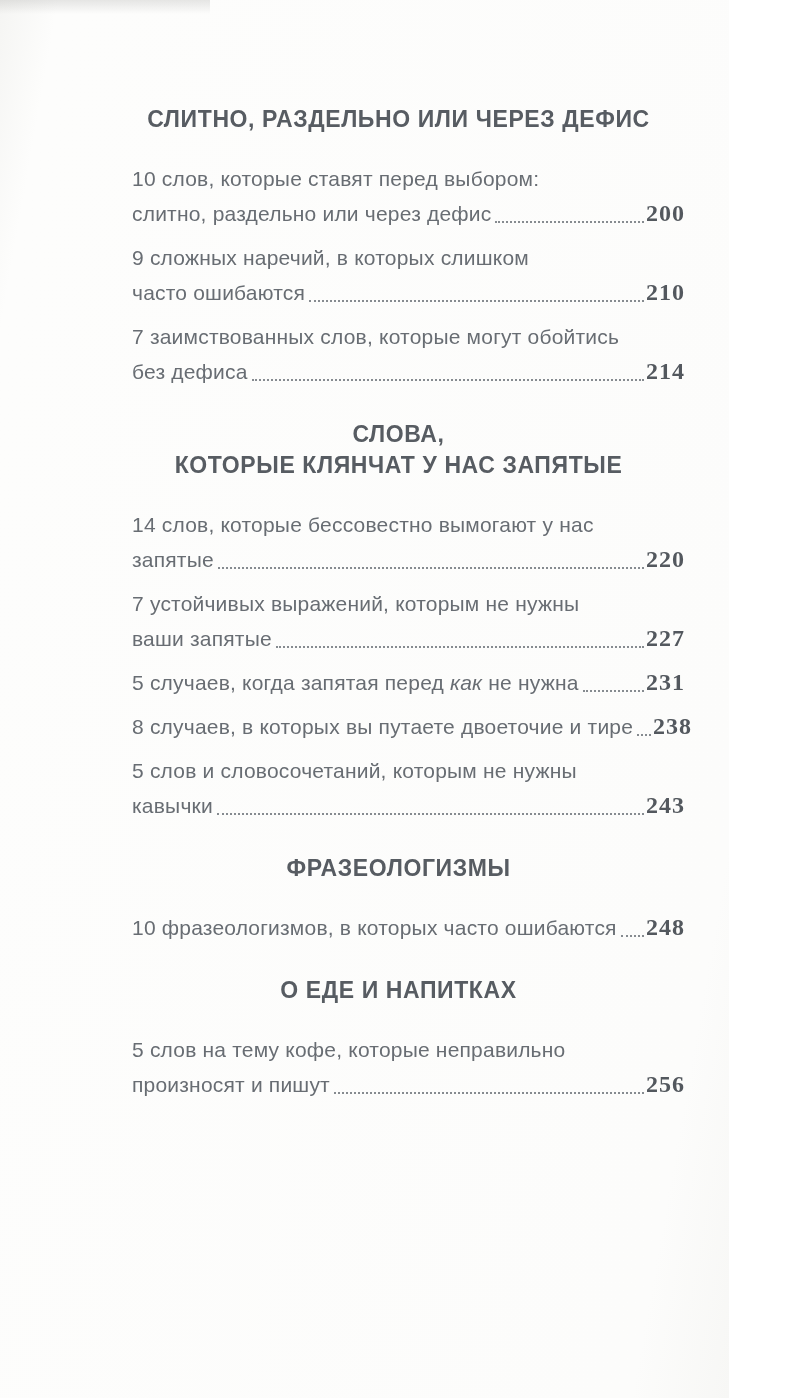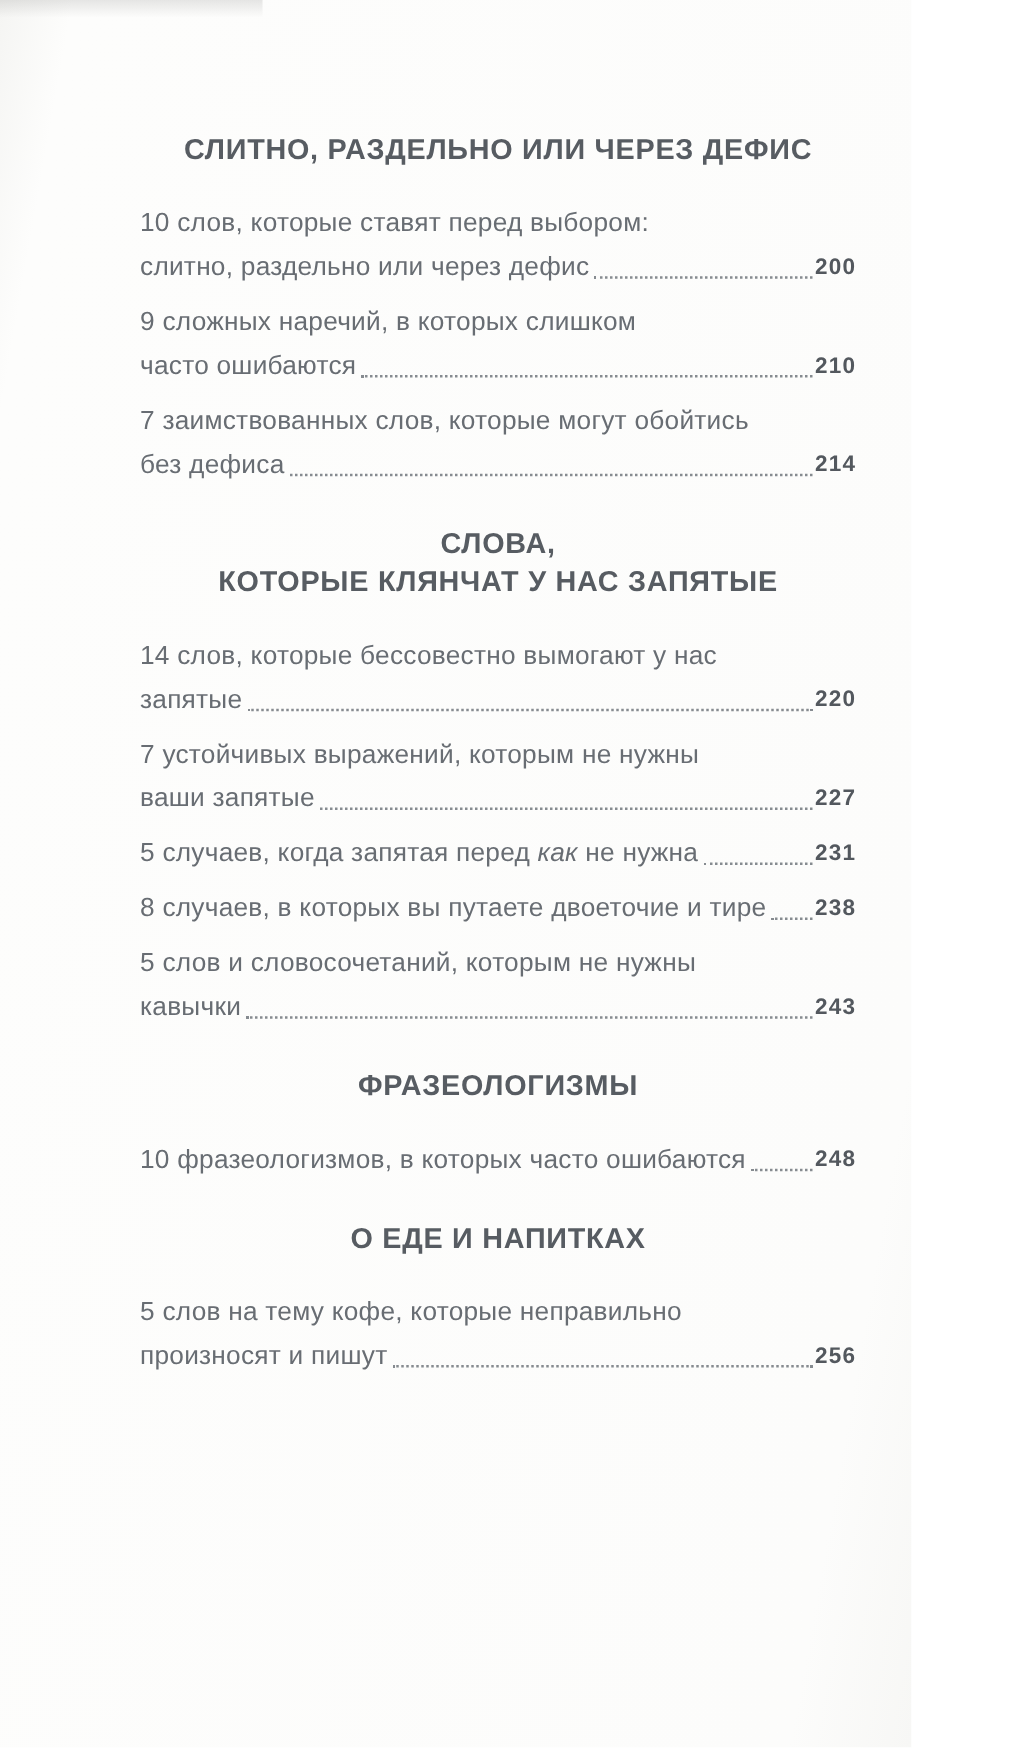--- a/index.html
+++ b/index.html
@@ -34,31 +34,31 @@
   section:first-child .section-title { margin-top: 0; }
   .section-title-line { display: block; }
   .toc-entry { margin-bottom: 9px; }
   .entry-line, .entry-last-line {
     font-size: 21px;
     line-height: 35px;
     letter-spacing: 0.2px;
     color: #686d73;
   }
   .entry-last-line { display: flex; align-items: flex-end; }
-  .entry-text { white-space: nowrap; }
+  .entry-text { white-space: nowrap; margin-left: 20px; }
   .leader {
     flex: 1 1 auto;
     min-width: 14px;
     border-bottom: 2.5px dotted #868b90;
     margin: 0 2px 8px 4px;
   }
   .pagenum {
-    font-family: Liberation Sans, sans-serif;
+    font-family: Liberation Serif, serif;
     font-weight: 700;
-    font-size: 18px;
+    font-size: 24px;
     letter-spacing: 1px;
     color: #53585e;
     white-space: nowrap;
   }
   i { font-style: italic; }
 </style>
 </head>
 <body>
 
 <div class="paper">

